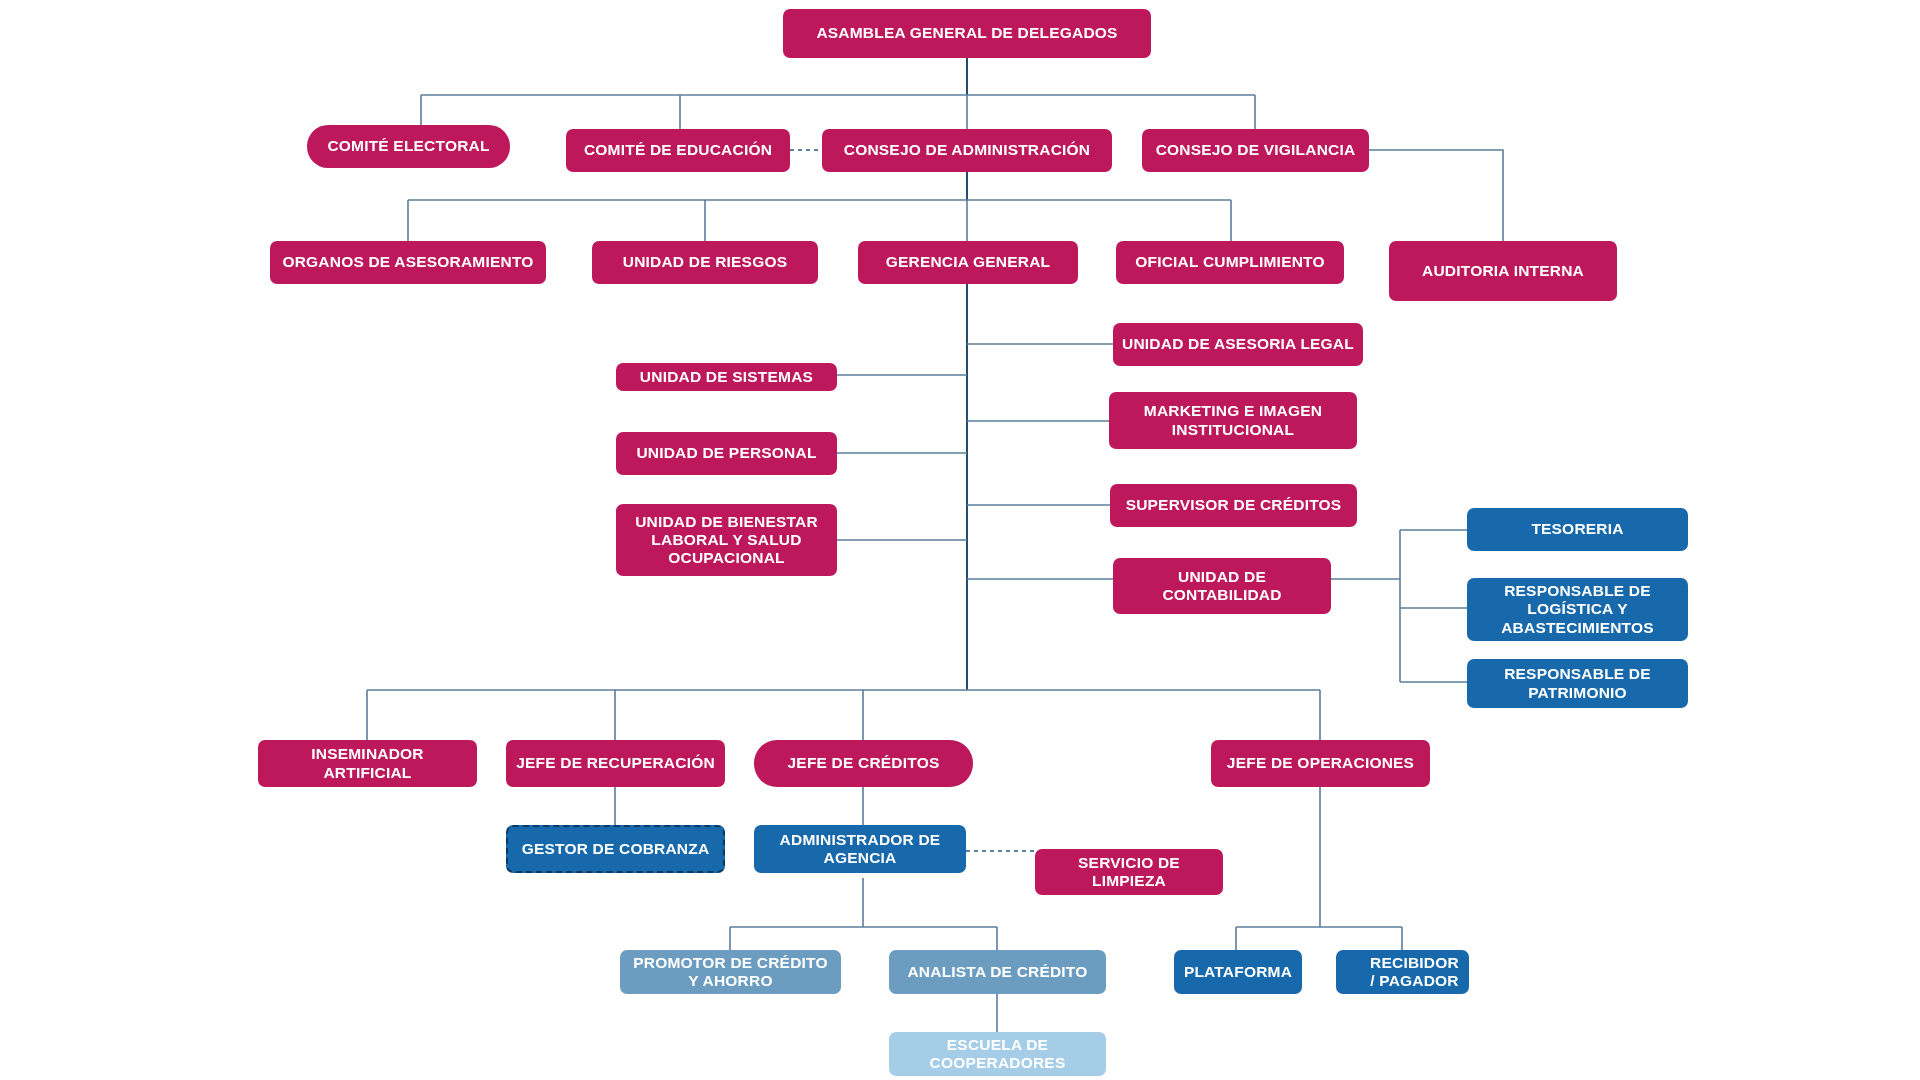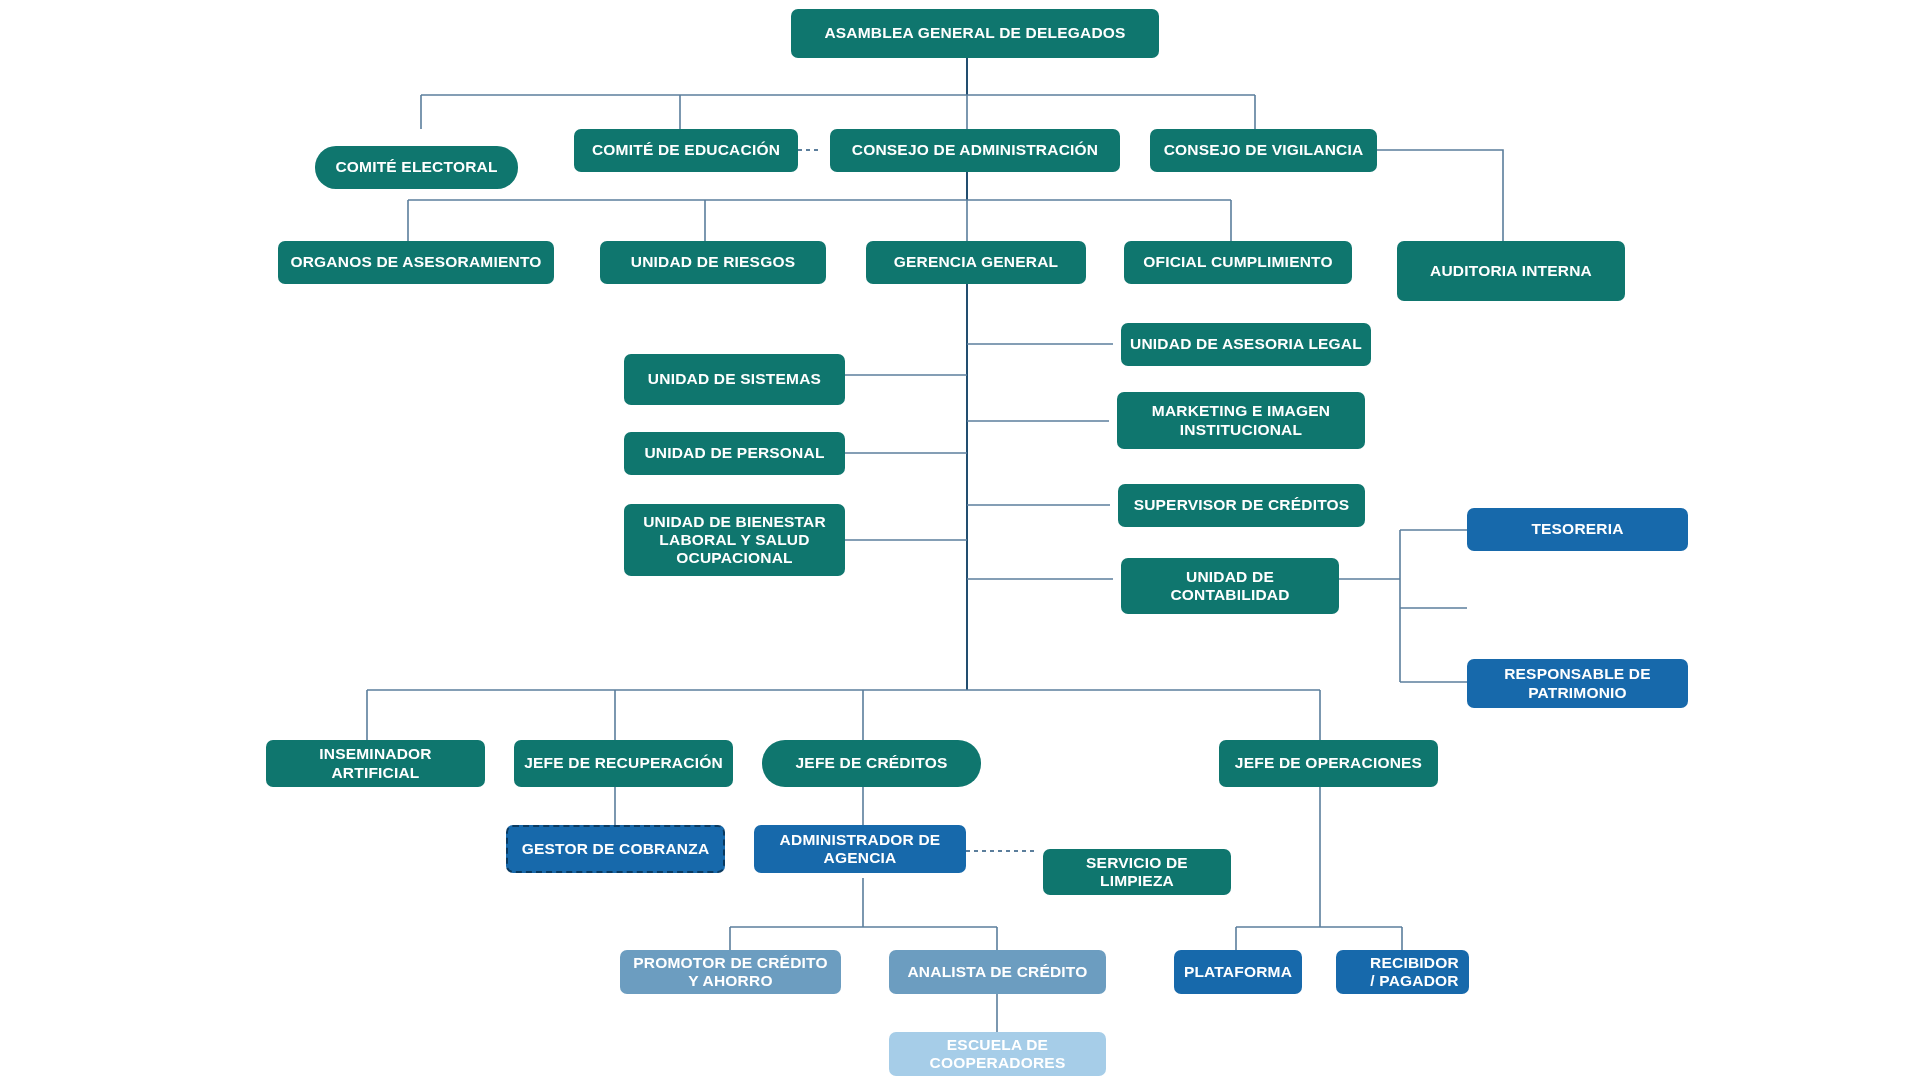--- a/index.html
+++ b/index.html
@@ -31,21 +31,21 @@
     justify-content:center;
     text-align:center;
     border-radius:7px;
     color:#ffffff;
     font-weight:bold;
     letter-spacing:.2px;
     line-height:1.18;
     padding:4px 8px;
     z-index:5;
   }
-  .navy     { background:#0f766e;margin-left:8px; }
+  .navy     { background:#be185d; }
   .blue     { background:#1769ab; }
   .steel    { background:#6c9dc0; }
   .pale     { background:#a6cde8; }
   .dashed   { border:2px dashed #0a3a60; }
 
   .s15{ font-size:15.5px; }
 </style>
 </head>
 <body>
 
@@ -110,21 +110,21 @@
 
       <path d="M1320,787 L1320,927"></path>
       <path d="M1236,927 L1402,927"></path>
       <path d="M1236,927 L1236,950"></path>
       <path d="M1402,927 L1402,950"></path>
     </g>
   </svg>
 
   <div class="node navy s15" style="left:783px;top:9px;width:368px;height:49px;">ASAMBLEA GENERAL DE DELEGADOS</div>
 
-  <div class="node navy s15" style="left:307px;top:146px;width:203px;height:43px;border-radius:21px;">COMITÉ ELECTORAL</div>
+  <div class="node navy s15" style="left:307px;top:125px;width:203px;height:43px;border-radius:21px;">COMITÉ ELECTORAL</div>
 
   <div class="node navy s15" style="left:566px;top:129px;width:224px;height:43px;">COMITÉ DE EDUCACIÓN</div>
 
   <div class="node navy s15" style="left:822px;top:129px;width:290px;height:43px;">CONSEJO DE ADMINISTRACIÓN</div>
 
   <div class="node navy s15" style="left:1142px;top:129px;width:227px;height:43px;">CONSEJO DE VIGILANCIA</div>
 
   <div class="node navy s15" style="left:270px;top:241px;width:276px;height:43px;">ORGANOS DE ASESORAMIENTO</div>
 
   <div class="node navy s15" style="left:592px;top:241px;width:226px;height:43px;">UNIDAD DE RIESGOS</div>
@@ -136,28 +136,29 @@
   <div class="node navy s15" style="left:1389px;top:241px;width:228px;height:60px;">AUDITORIA INTERNA</div>
 
   <div class="node navy s15" style="left:1113px;top:323px;width:250px;height:43px;">UNIDAD DE ASESORIA LEGAL</div>
 
   <div class="node navy s15" style="left:1109px;top:392px;width:248px;height:57px;">MARKETING E IMAGEN INSTITUCIONAL</div>
 
   <div class="node navy s15" style="left:1110px;top:484px;width:247px;height:43px;">SUPERVISOR DE CRÉDITOS</div>
 
   <div class="node navy s15" style="left:1113px;top:558px;width:218px;height:56px;">UNIDAD DE CONTABILIDAD</div>
 
-  <div class="node navy s15" style="left:616px;top:354px;width:221px;height:51px;">UNIDAD DE SISTEMAS</div>
+  <div class="node navy s15" style="left:616px;top:363px;width:221px;height:28px;">UNIDAD DE SISTEMAS</div>
 
   <div class="node navy s15" style="left:616px;top:432px;width:221px;height:43px;">UNIDAD DE PERSONAL</div>
 
   <div class="node navy s15" style="left:616px;top:504px;width:221px;height:72px;">UNIDAD DE BIENESTAR LABORAL Y SALUD OCUPACIONAL</div>
 
   <div class="node blue s15" style="left:1467px;top:508px;width:221px;height:43px;">TESORERIA</div>
 
+  <div class="node blue s15" style="left:1467px;top:578px;width:221px;height:63px;">RESPONSABLE DE LOGÍSTICA Y ABASTECIMIENTOS</div>
 
   <div class="node blue s15" style="left:1467px;top:659px;width:221px;height:49px;">RESPONSABLE DE PATRIMONIO</div>
 
   <div class="node navy s15" style="left:258px;top:740px;width:219px;height:47px;">INSEMINADOR ARTIFICIAL</div>
 
   <div class="node navy s15" style="left:506px;top:740px;width:219px;height:47px;">JEFE DE RECUPERACIÓN</div>
 
   <div class="node navy s15" style="left:754px;top:740px;width:219px;height:47px;border-radius:23px;">JEFE DE CRÉDITOS</div>
 
   <div class="node navy s15" style="left:1211px;top:740px;width:219px;height:47px;">JEFE DE OPERACIONES</div>

